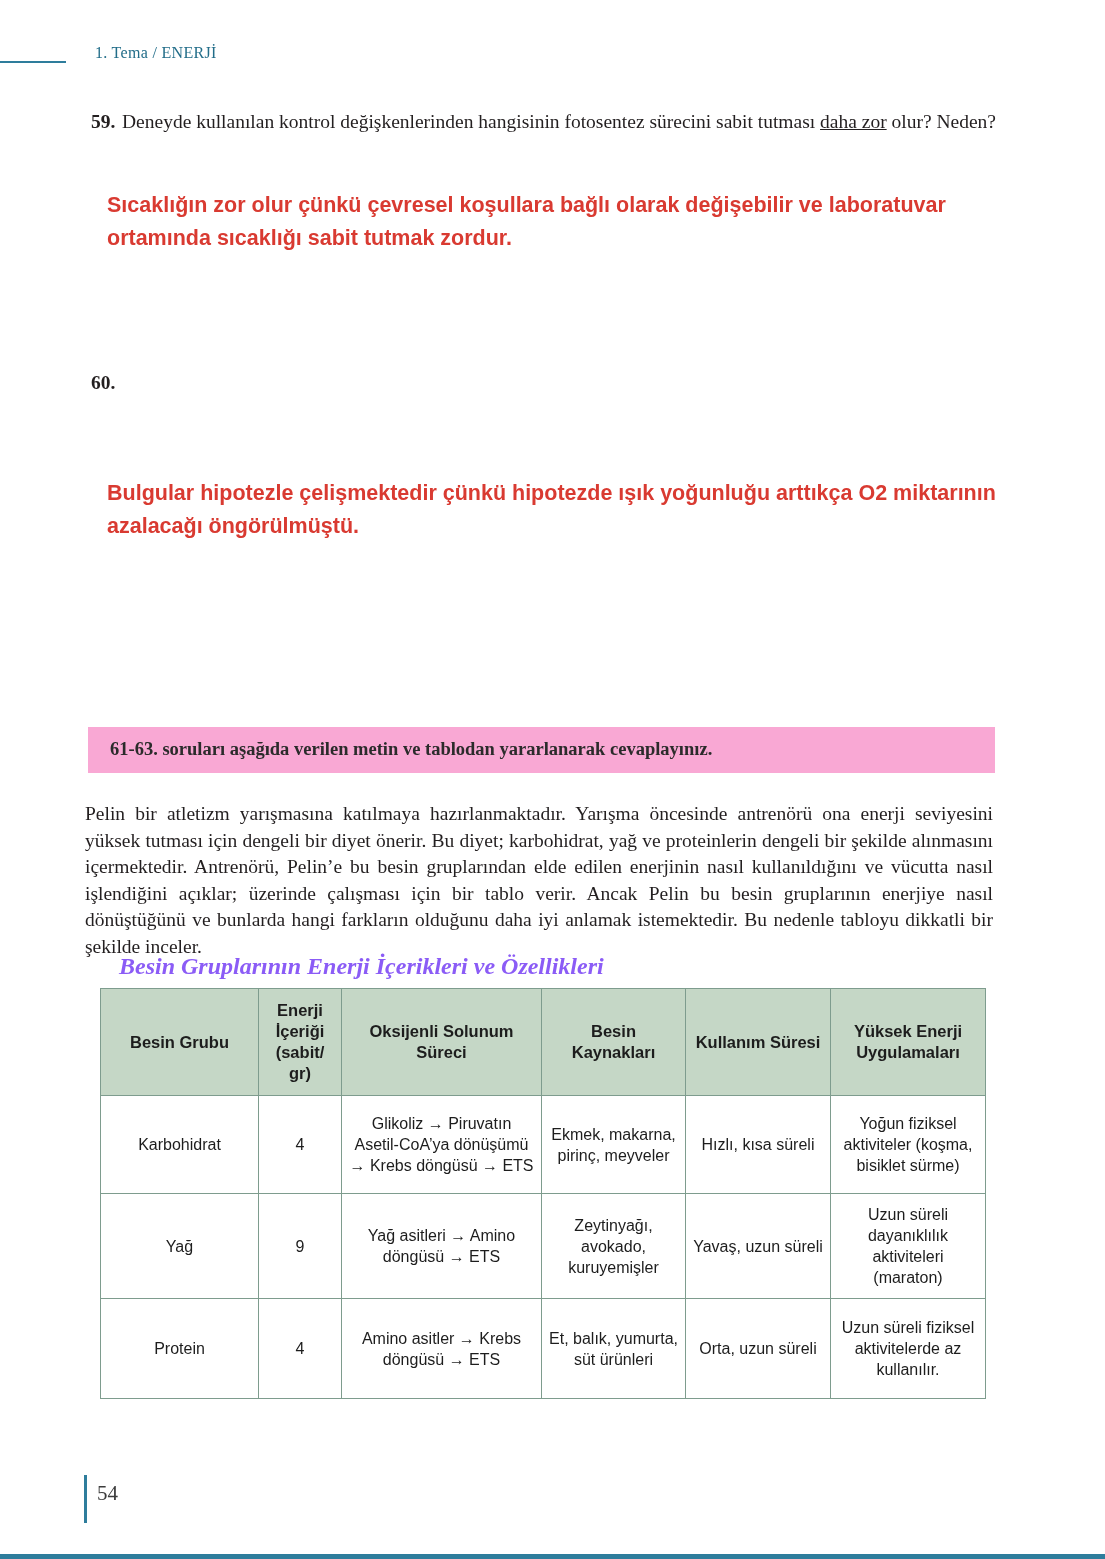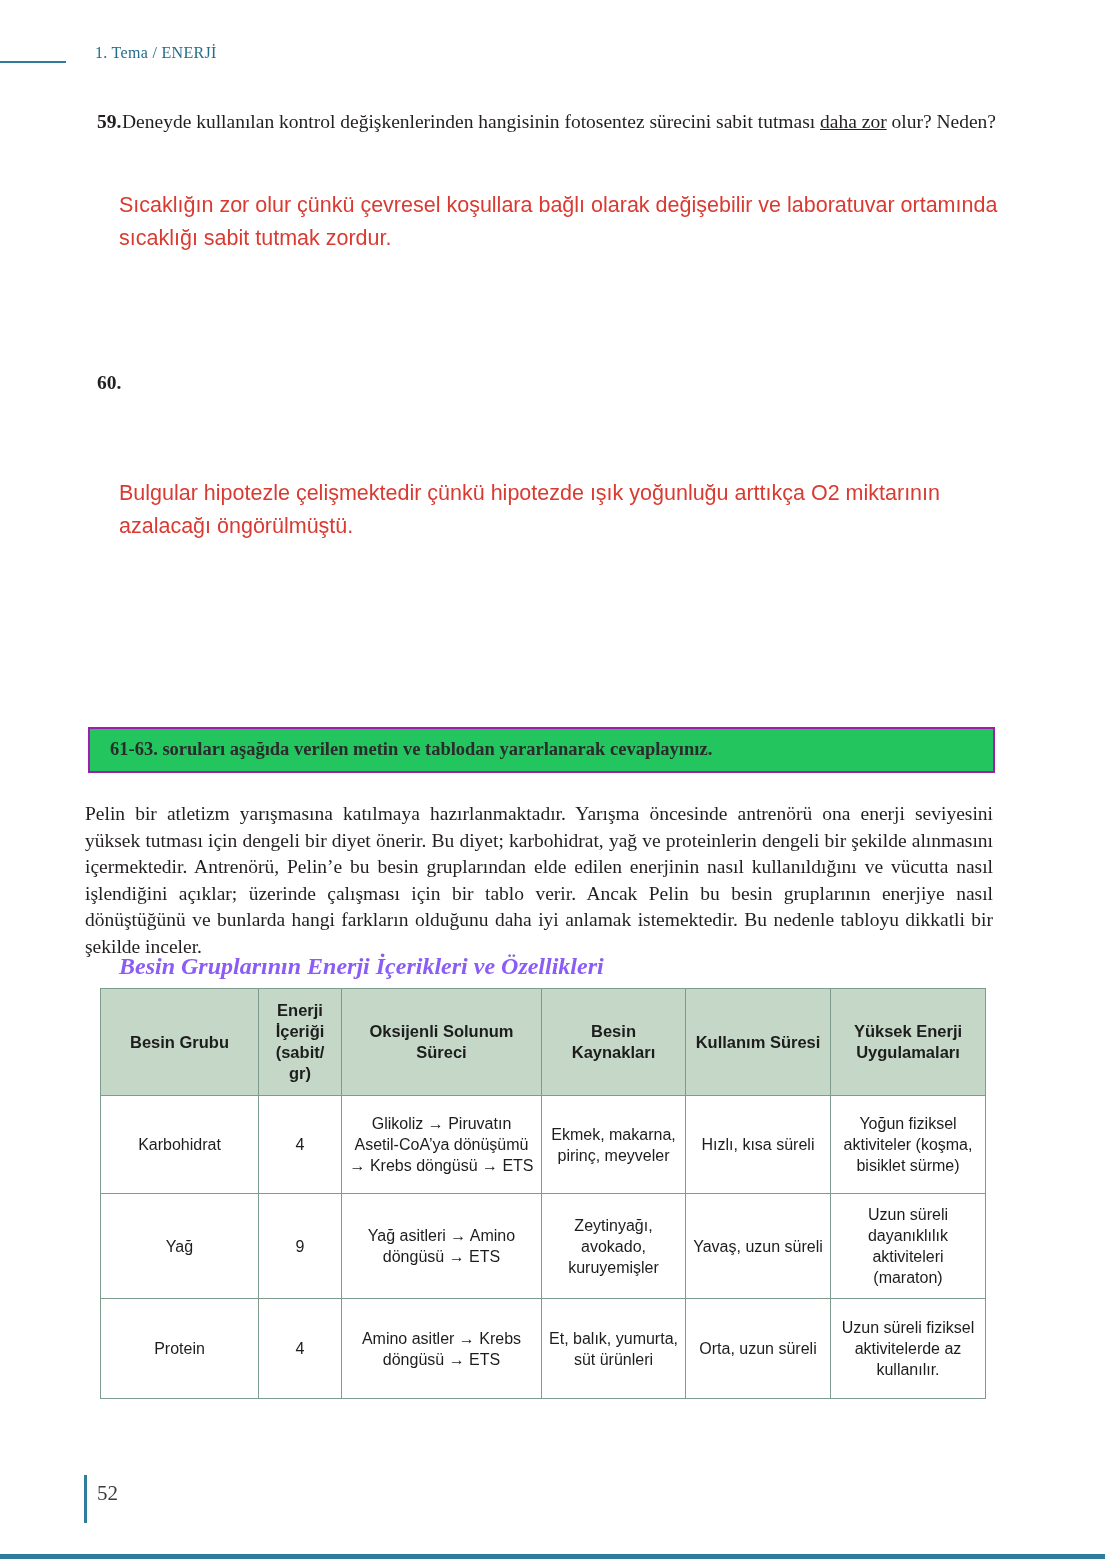--- a/index.html
+++ b/index.html
@@ -21,37 +21,37 @@
     color: #226d89;
   }
   .question {
     position: absolute; left: 85px; width: 930px;
     font-size: 19.5px; line-height: 28px;
     padding-left: 37px;
   }
   .q59 { top: 108px; }
   .q60 { top: 369px; }
   .q-num {
-    position: absolute; left: 12px; top: 0;
+    position: absolute; left: 6px; top: 0;
     font-weight: bold;
     text-align: right;
   }
   .underline { text-decoration: underline; }
   .answer {
-    position: absolute; left: 119px; width: 900px;
+    position: absolute; left: 107px; width: 900px;
     font-family: "Liberation Sans", sans-serif;
-    font-weight: normal; font-size: 21.5px; line-height: 33px;
+    font-weight: bold; font-size: 21.5px; line-height: 33px;
     color: #d93a31;
   }
   .a59 { top: 189px; }
   .a60 { top: 477px; }
   .instruction-box {
     position: absolute; left: 88px; top: 727px; width: 907px;
-    border: 2px solid #a21caf;
-    background: #22c55e;
+    border: 2px solid #f9a8d4;
+    background: #f9a8d4;
     padding: 10px 20px 11px 20px;
   }
   .instruction-box span {
     font-weight: bold; font-size: 18.5px; color: #2b2b2b;
   }
   .passage {
     position: absolute; left: 85px; top: 785px; width: 908px;
     font-size: 19.5px; line-height: 26.6px;
     text-align: justify;
     margin-top: 16px;
@@ -166,14 +166,14 @@
       <td>4</td>
       <td>Amino asitler → Krebs döngüsü → ETS</td>
       <td>Et, balık, yumurta, süt ürünleri</td>
       <td>Orta, uzun süreli</td>
       <td>Uzun süreli fiziksel aktivitelerde az kullanılır.</td>
     </tr>
   </tbody>
 </table>
 
 <div class="footer-rule"></div>
-<div class="page-number">52</div>
+<div class="page-number">54</div>
 <div class="bottom-bar"></div>
 
 </body></html>

